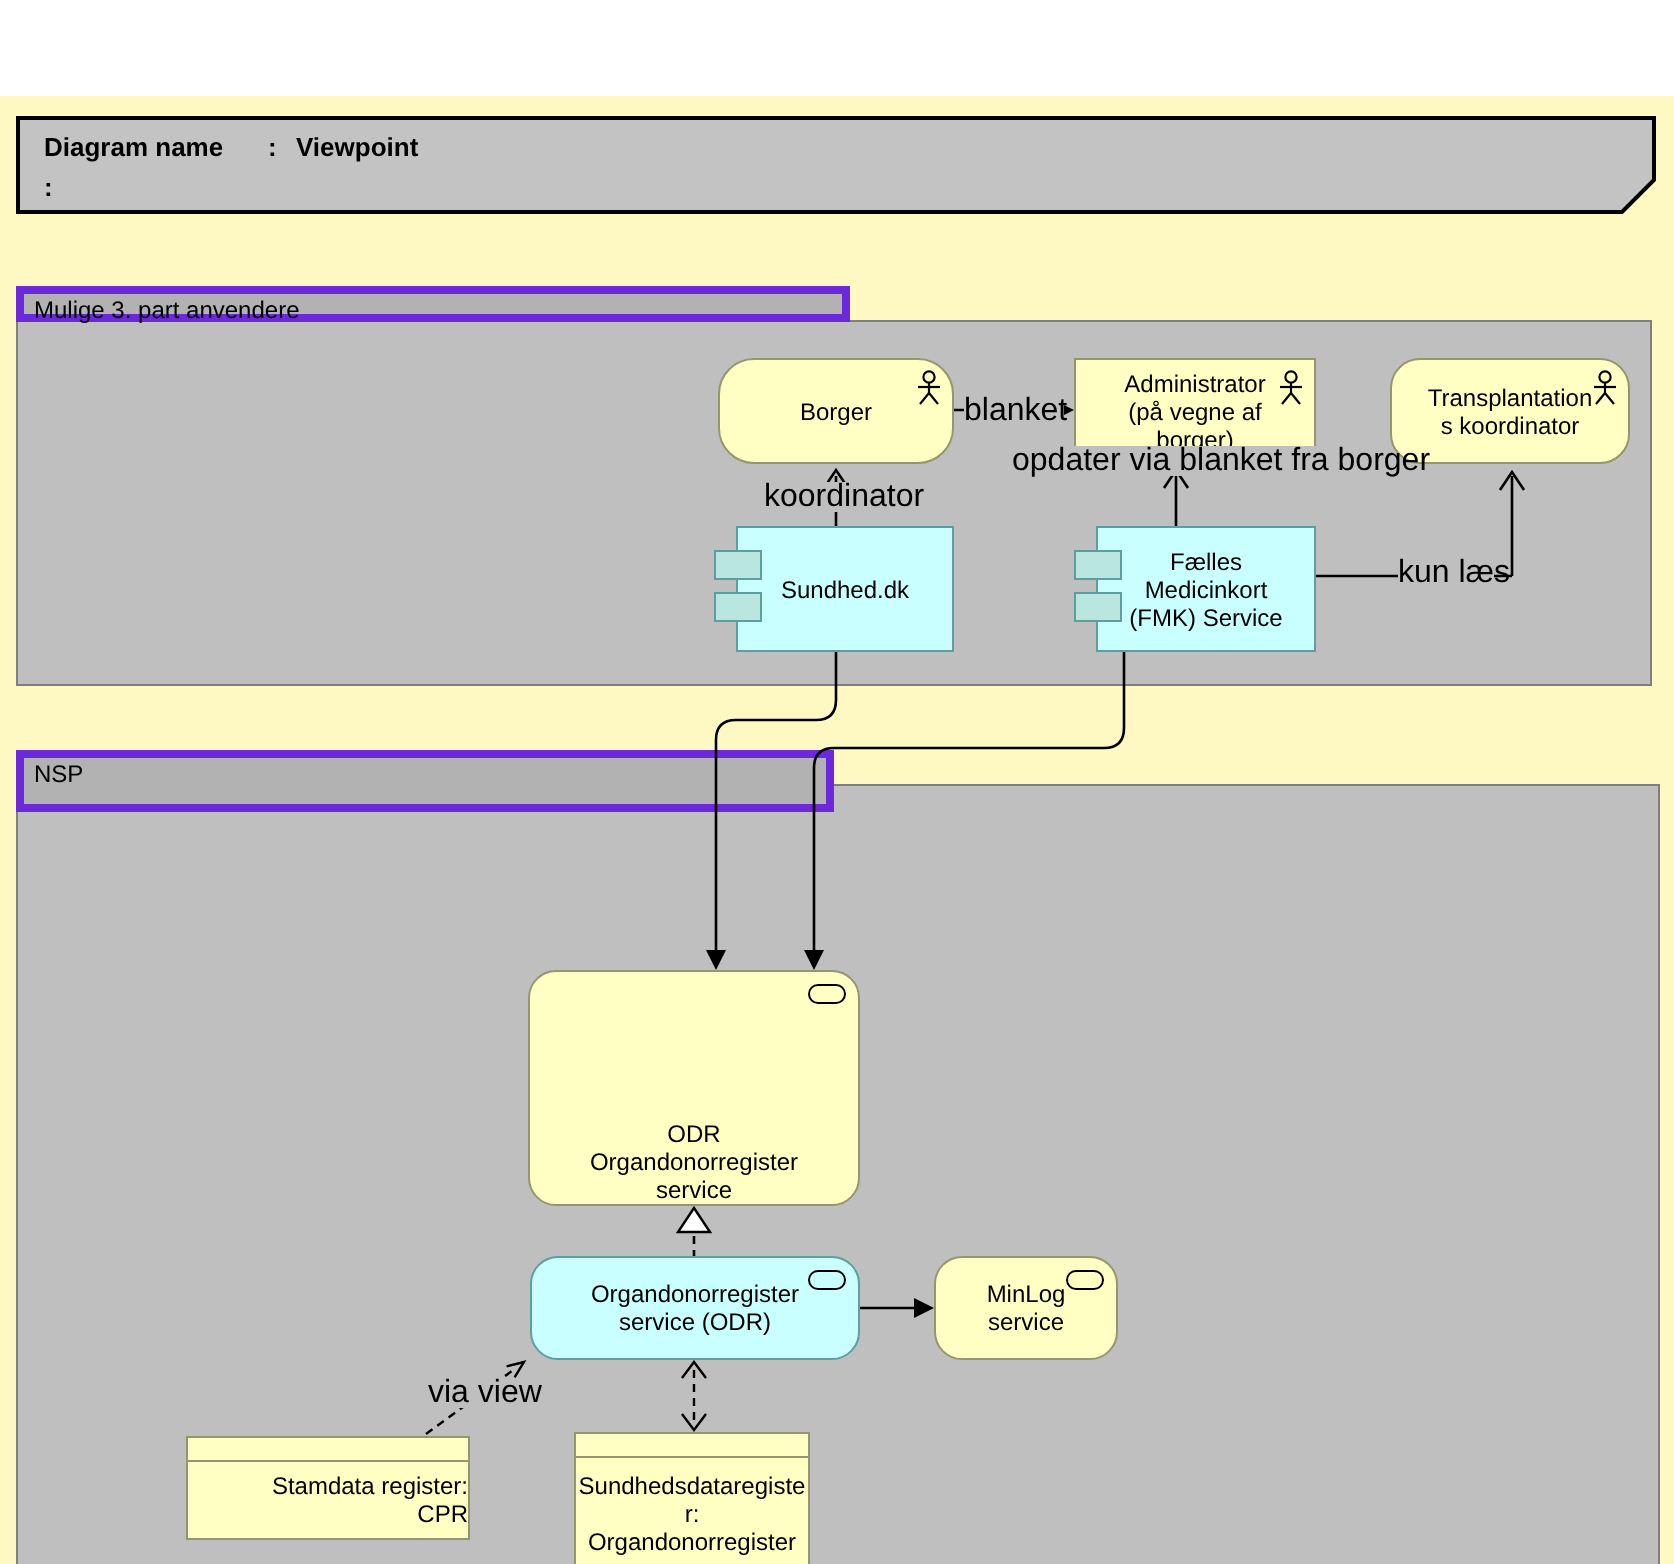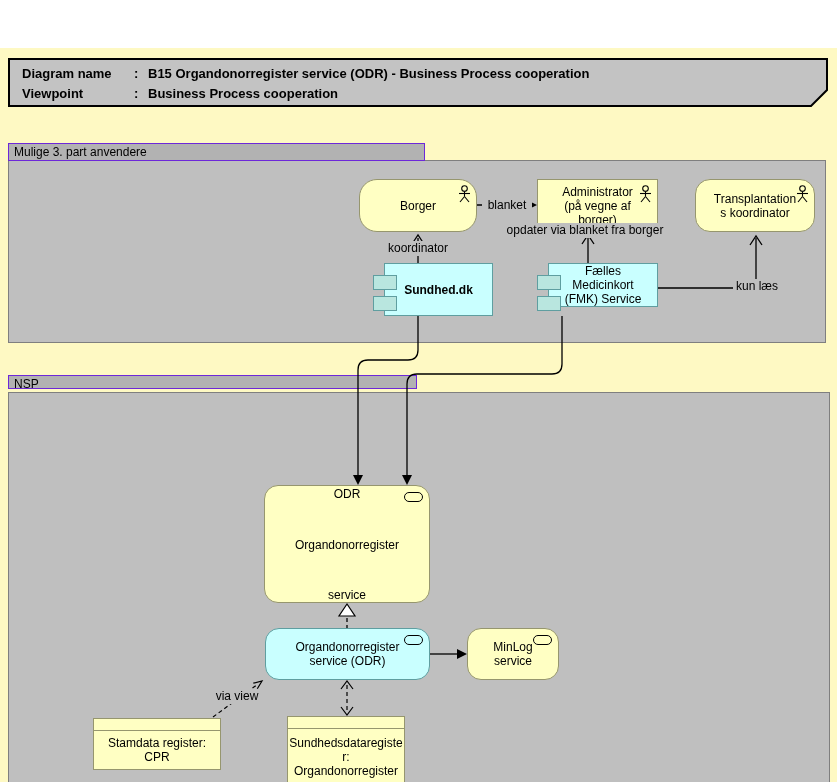--- a/index.html
+++ b/index.html
@@ -5,82 +5,80 @@
   html,body{margin:0;padding:0;background:#ffffff;}
   #canvas{position:relative;width:837px;height:782px;background:#fef9c3;
           font-family:"Liberation Sans",sans-serif;color:#000;overflow:hidden;margin-top:48px;}
   .abs{position:absolute;}
   
   #title-note{left:8px;top:10px;width:820px;height:49px;z-index:3;}
   #title-text{position:absolute;left:14px;top:6px;display:grid;
               grid-template-columns:112px 14px auto;font-weight:bold;
               font-size:13px;line-height:20px;}
   
-  .group-tab{background:#b2b2b2;border:1px solid #6d28d9;z-index:1;
+  .group-tab{background:#b2b2b2;border:4px solid #6d28d9;z-index:1;
              font-size:12px;line-height:16px;padding-left:5px;box-sizing:border-box;}
   .group-body{background:#bfbfbf;border:1px solid #7f7f7f;z-index:0;box-sizing:border-box;}
   #g1-tab{left:8px;top:95px;width:417px;height:18px;}
   #g1-body{left:8px;top:112px;width:818px;height:183px;}
-  #g2-tab{left:8px;top:327px;width:409px;height:14px;}
+  #g2-tab{left:8px;top:327px;width:409px;height:31px;}
   #g2-body{left:8px;top:344px;width:822px;height:426px;}
   
   #connectors{left:0;top:0;z-index:2;}
   
   .node{box-sizing:border-box;z-index:3;display:flex;flex-direction:column;
         justify-content:center;align-items:center;font-size:12px;line-height:14px;
         text-align:center;}
   .node div{white-space:nowrap;}
   .actor,.service-y{background:#ffffc3;border:1px solid #96966e;justify-content:center;}
   .component,.service-c{background:#c9ffff;border:1px solid #5f9ea0;}
   .service-y,.service-c{border-radius:14px;}
   .dataobj{background:#ffffc3;border:1px solid #96966e;justify-content:flex-start;overflow:hidden;}
   .obj-band{width:100%;height:11px;border-bottom:1px solid #96966e;flex:none;}
   .obj-text{flex:1;display:flex;flex-direction:column;justify-content:center;width:100%;}
   #n-borger{left:359px;top:131px;width:118px;height:53px;border-radius:18px;}
   #n-admin{left:537px;top:131px;width:121px;height:53px;}
   #n-transp{left:695px;top:131px;width:120px;height:53px;border-radius:15px;}
-  #n-sundhed{left:384px;top:215px;width:109px;height:53px;font-weight:bold;}
-  #n-fmk{left:548px;top:215px;width:110px;height:44px;}
-  #n-odr{left:264px;top:437px;width:166px;height:118px;justify-content:space-between;padding-top:1px;}
+  #n-sundhed{left:368px;top:215px;width:109px;height:63px;}
+  #n-fmk{left:548px;top:215px;width:110px;height:63px;}
+  #n-odr{left:264px;top:437px;width:166px;height:118px;justify-content:flex-end;padding-top:1px;}
   #n-odrapp{left:265px;top:580px;width:165px;height:52px;}
   #n-minlog{left:467px;top:580px;width:92px;height:52px;}
-  #n-stamdata{left:93px;top:670px;width:128px;height:52px;}
+  #n-stamdata{left:93px;top:670px;width:142px;height:52px;text-align:right;}
   #n-sunddata{left:287px;top:668px;width:118px;height:70px;}
   
   .actor-icon{position:absolute;right:5px;top:5px;width:13px;height:18px;}
   .pill-icon{position:absolute;right:6px;top:6px;width:19px;height:10px;
              border:1.4px solid #000;border-radius:6px;background:transparent;box-sizing:border-box;}
   .comp-sq{position:absolute;left:-12px;width:24px;height:15px;background:#b9e6df;
            border:1px solid #5f9ea0;box-sizing:border-box;}
   .sq1{top:11px;} .sq2{top:32px;}
   
-  .edge-label{z-index:4;background:#bfbfbf;font-size:12px;line-height:15px;
-              text-align:center;white-space:nowrap;}
+  .edge-label{z-index:4;background:#bfbfbf;font-size:16px;line-height:15px;
+              text-align:left;white-space:nowrap;}
   #lbl-blanket{left:482px;top:150px;width:50px;}
   #lbl-opdatering{left:382px;top:193px;width:72px;}
   #lbl-opdater{left:506px;top:175px;width:158px;}
-  #lbl-kunlaes{left:733px;top:231px;width:48px;}
+  #lbl-kunlaes{left:699px;top:231px;width:48px;}
   #lbl-viaview{left:214px;top:641px;width:46px;}
 </style>
 </head>
 <body>
 
 <div id="canvas">
 
   <div class="abs" id="title-note">
     <svg width="820" height="49">
       <path d="M1,1 H819 V32 L803,48 H1 Z" fill="#c3c3c3" stroke="#000" stroke-width="2"></path>
     </svg>
     <div id="title-text">
       <span>Diagram name</span>
       <span>:</span>
-      <span>B15 Organdonorregister service (ODR) - Business Process cooperation</span>
       <span>Viewpoint</span>
       <span>:</span>
-      <span>Business Process cooperation</span>
     </div>
   </div>
 
   <div class="abs group-body" id="g1-body"></div>
   <div class="abs group-tab" id="g1-tab">
     <span>Mulige 3. part anvendere</span>
   </div>
 
   <div class="abs group-body" id="g2-body"></div>
   <div class="abs group-tab" id="g2-tab">

